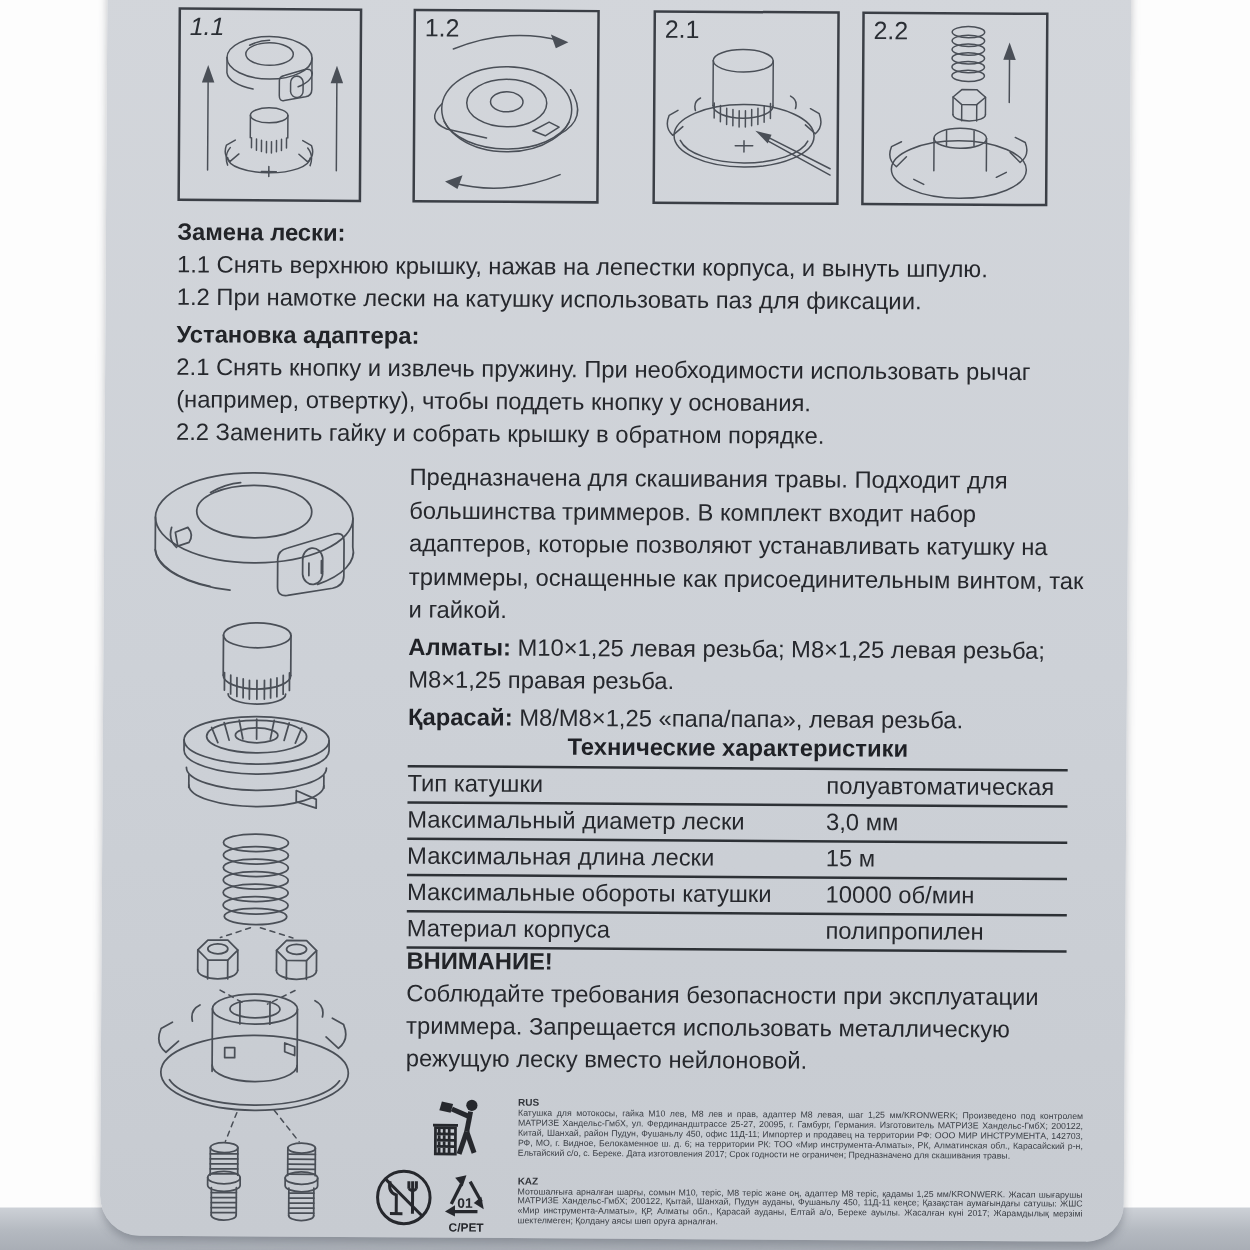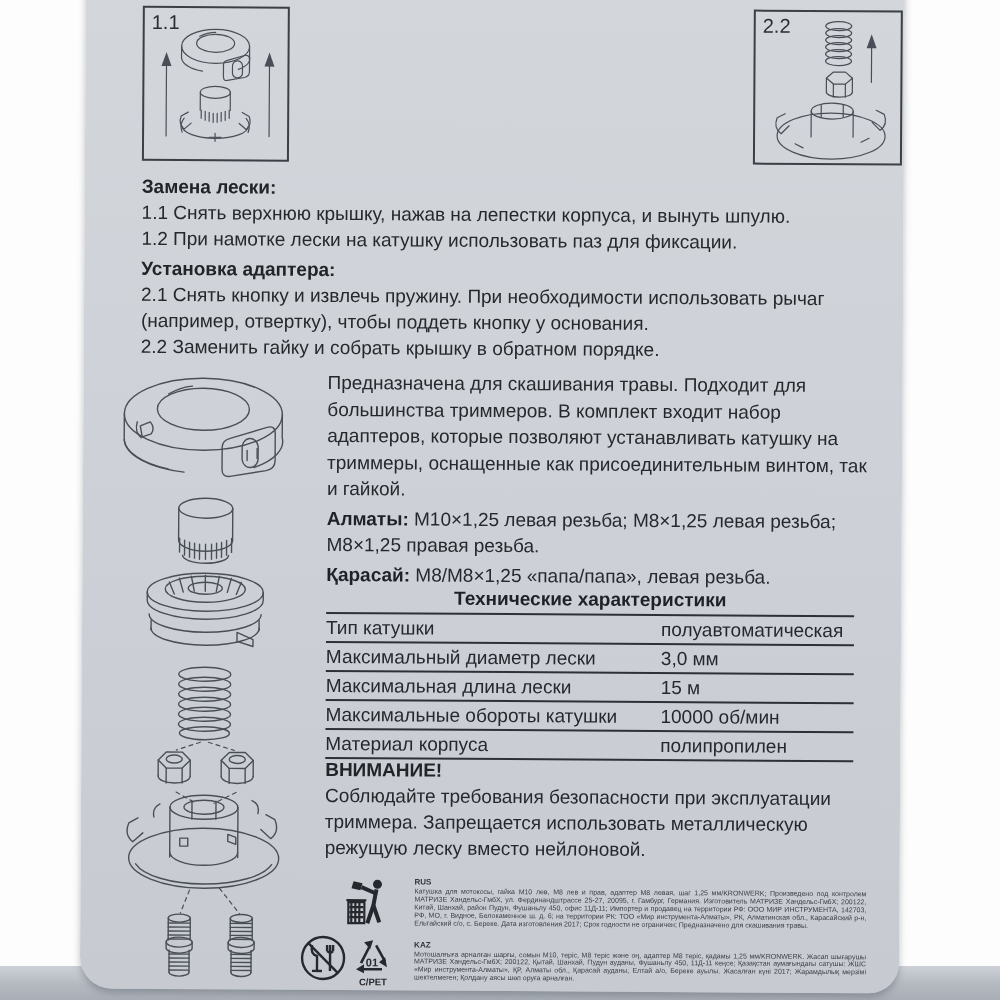--- a/index.html
+++ b/index.html
@@ -39,21 +39,21 @@
   .inkline{stroke:#26282d;fill:none;}
 </style>
 </head>
 <body>
 
 <div class="floor"></div>
 
 <div class="paper">
 <div class="content">
 
-  <div class="stepbox" style="left:143px;top:8px;width:147px;height:155px;">
+  <div class="stepbox" style="left:143px;top:8px;width:147px;height:155px;font-style:italic;">
     <span class="steplabel">1.1</span>
     <svg width="143" height="151" viewBox="0 0 143 151">
       <g class="sketch2">
         <path d="M22 128 V58"></path>
             <path d="M125 128 V58"></path>
         <ellipse cx="71" cy="38" rx="34" ry="17"></ellipse>
         <ellipse cx="71" cy="35" rx="19" ry="9"></ellipse>
         <path d="M37 38 v12 a34 15 0 0 0 21 13"></path>
         <path d="M105 38 v10 a34 15 0 0 1 -11 13"></path>
         <path d="M83 52 l17 -5 q5 -1 5 4 v12 q0 5 -5 6 l-17 3 q-4 1 -4 -4 v-12 q0 -3 4 -4 z"></path>
@@ -65,23 +65,59 @@
         <path d="M38 118 a33 12 0 0 0 66 0"></path>
         <path d="M40 110 q-5 6 -2 14 M102 110 q5 6 2 14"></path>
         <path d="M44 104 l-7 4 q-3 8 3 13 l7 -6 M98 104 l7 4 q3 8 -3 13 l-7 -6"></path>
         <path d="M65 129 h12 M71 125 v8"></path>
       </g>
       <polygon class="solid" points="22,44 17,58 27,58"></polygon>
       <polygon class="solid" points="125,44 120,58 130,58"></polygon>
     </svg>
   </div>
 
-
-
-  <div class="stepbox" style="left:754px;top:8px;width:149px;height:155px;">
+  <div class="stepbox" style="left:331px;top:8px;width:149px;height:155px;">
+    <span class="steplabel">1.2</span>
+    <svg width="145" height="151" viewBox="0 0 145 151">
+      <g class="sketch2">
+        <path d="M30 30 q44 -18 86 -7"></path>
+        <path d="M116 130 q-44 18 -86 7"></path>
+        <ellipse cx="73" cy="78" rx="52" ry="34"></ellipse>
+        <ellipse cx="73" cy="73" rx="32" ry="19"></ellipse>
+        <ellipse cx="73" cy="72" rx="13" ry="8"></ellipse>
+        <path d="M23 88 a52 30 0 0 0 100 0"></path>
+        <path d="M21 74 q-13 13 4 20 l32 7"></path>
+        <path d="M124 62 q15 23 -9 36"></path>
+        <path d="M94 95 l13 -7 8 4 -11 7 z"></path>
+      </g>
+      <polygon class="solid" points="122,24 108,18 112,29"></polygon>
+      <polygon class="solid" points="24,136 38,131 34,142"></polygon>
+    </svg>
+  </div>
+
+  <div class="stepbox" style="left:523px;top:8px;width:149px;height:155px;">
+    <span class="steplabel">2.1</span>
+    <svg width="145" height="151" viewBox="0 0 145 151">
+      <g class="sketch2">
+        <ellipse cx="70" cy="38" rx="24" ry="9"></ellipse>
+        <path d="M46 38 v36 M94 38 v36"></path>
+        <path d="M47 72 v12 M52 74 v13 M57 76 v13 M62 77 v13 M67 78 v13 M72 78 v13 M77 77 v13 M82 76 v13 M87 74 v13 M92 72 v12"></path>
+        <path d="M46 74 a24 10 0 0 0 48 0"></path>
+        <ellipse cx="71" cy="98" rx="56" ry="25"></ellipse>
+        <path d="M20 102 a52 22 0 0 0 102 0"></path>
+        <path d="M18 78 l-7 4 q-4 10 3 16 l8 -7 M124 76 l7 4 q4 10 -3 16 l-8 -7"></path>
+        <path d="M36 68 q-6 3 -4 10 M108 66 q6 3 4 10"></path>
+        <path d="M64 106 h14 M71 102 v9"></path>
+        <path d="M88 98 L140 124 M90 102 L140 129"></path>
+      </g>
+      <polygon class="solid" points="80,94 90,104 93,97"></polygon>
+    </svg>
+  </div>
+
+  <div class="stepbox" style="left:690px;top:8px;width:149px;height:155px;">
     <span class="steplabel">2.2</span>
     <svg width="145" height="151" viewBox="0 0 145 151">
       <g class="sketch2">
         <ellipse cx="83" cy="14" rx="13" ry="4.5"></ellipse>
         <ellipse cx="83" cy="21" rx="13" ry="4.5"></ellipse>
         <ellipse cx="83" cy="28" rx="13" ry="4.5"></ellipse>
         <ellipse cx="83" cy="35" rx="13" ry="4.5"></ellipse>
         <ellipse cx="83" cy="42" rx="13" ry="4.5"></ellipse>
         <ellipse cx="83" cy="49" rx="13" ry="4.5"></ellipse>
         <polygon points="71,66 78,60 90,60 97,66 90,72 78,72"></polygon>

